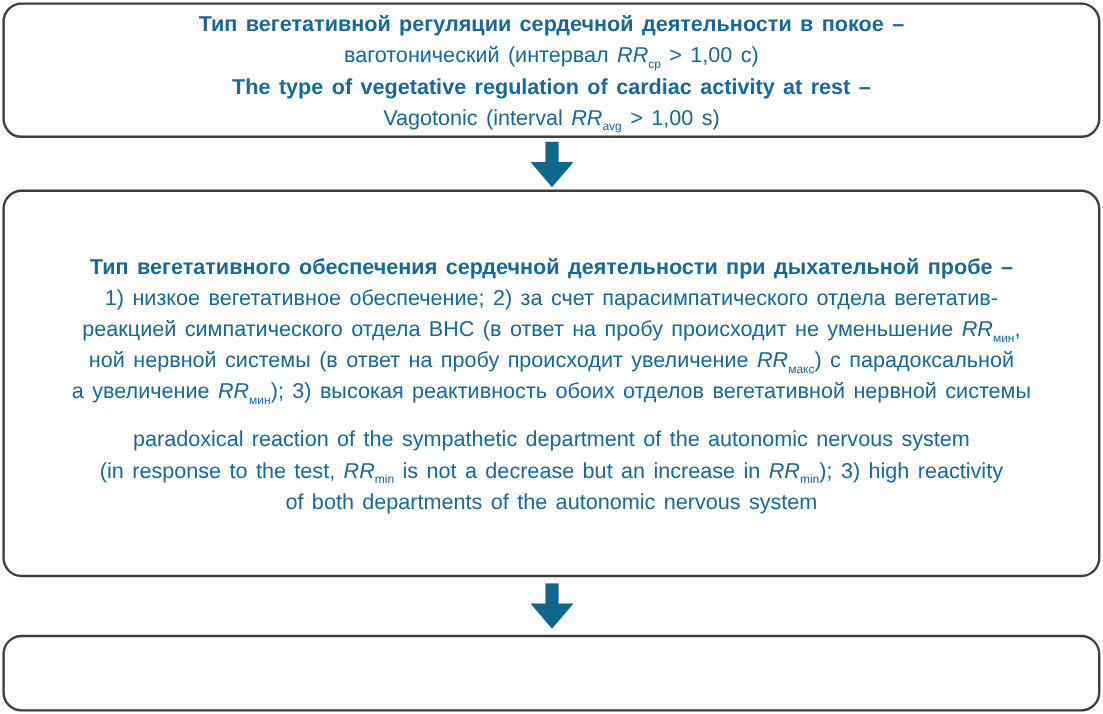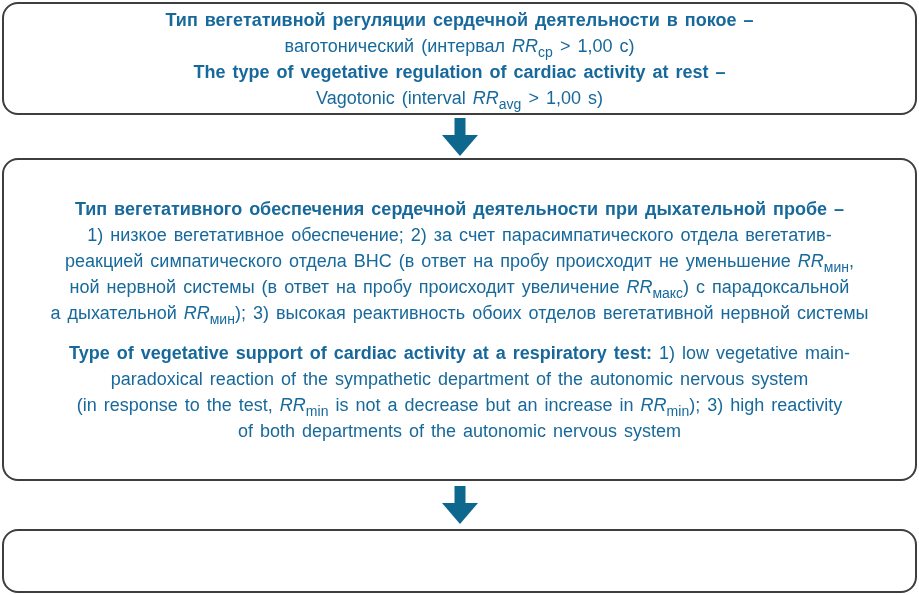--- a/index.html
+++ b/index.html
@@ -25,21 +25,21 @@
   .arrow-wrap {
     height: 43px;
     display: flex; align-items: center; justify-content: center;
     flex: none;
   }
   .arrow-wrap2 { height: 48px; }
   .line { line-height: 26px; word-spacing: 2px; white-space: nowrap; }
   .para + .para { margin-top: 14px; }
   .bold { font-weight: bold; }
   .italic { font-style: italic; }
-  sub.subscript { font-size: 14px; line-height: 0; }
+  sub.subscript { font-size: 10px; line-height: 0; }
 </style>
 </head>
 <body>
 
 <div class="flow">
 
   <div class="box box1">
       <div class="line"><span class="bold">Тип вегетативной регуляции сердечной деятельности в покое –</span></div>
       <div class="line"><span>ваготонический (интервал </span><span class="italic">RR</span><sub class="subscript">ср</sub><span> &gt; 1,00 с)</span></div>
       <div class="line"><span class="bold">The type of vegetative regulation of cardiac activity at rest –</span></div>
@@ -52,24 +52,23 @@
       <polygon points="0,17 36,17 18,38" fill="#0e688e"></polygon>
     </svg>
   </div>
 
   <div class="box box2">
     <div class="para">
         <div class="line"><span class="bold">Тип вегетативного обеспечения сердечной деятельности при дыхательной пробе –</span></div>
         <div class="line"><span>1) низкое вегетативное обеспечение; 2) за счет парасимпатического отдела вегетатив-</span></div>
         <div class="line"><span>реакцией симпатического отдела ВНС (в ответ на пробу происходит не уменьшение </span><span class="italic">RR</span><sub class="subscript">мин</sub><span>,</span></div>
         <div class="line"><span>ной нервной системы (в ответ на пробу происходит увеличение </span><span class="italic">RR</span><sub class="subscript">макс</sub><span>) с парадоксальной</span></div>
-        <div class="line"><span>а дыхательной </span><span class="italic">RR</span><sub class="subscript">мин</sub><span>); 3) высокая реактивность обоих отделов вегетативной нервной системы</span></div>
+        <div class="line"><span>а увеличение </span><span class="italic">RR</span><sub class="subscript">мин</sub><span>); 3) высокая реактивность обоих отделов вегетативной нервной системы</span></div>
       </div>
     <div class="para">
-        <div class="line"><span class="bold">Type of vegetative support of cardiac activity at a respiratory test:</span><span> 1) low vegetative main-</span></div>
         <div class="line"><span>paradoxical reaction of the sympathetic department of the autonomic nervous system</span></div>
         <div class="line"><span>(in response to the test, </span><span class="italic">RR</span><sub class="subscript">min</sub><span> is not a decrease but an increase in </span><span class="italic">RR</span><sub class="subscript">min</sub><span>); 3) high reactivity</span></div>
         <div class="line"><span>of both departments of the autonomic nervous system</span></div>
       </div>
   </div>
 
   <div class="arrow-wrap arrow-wrap2">
     <svg width="36" height="38" viewBox="0 0 36 38">
       <rect x="12.5" y="0" width="11" height="18" fill="#0e688e"></rect>
       <polygon points="0,17 36,17 18,38" fill="#0e688e"></polygon>

